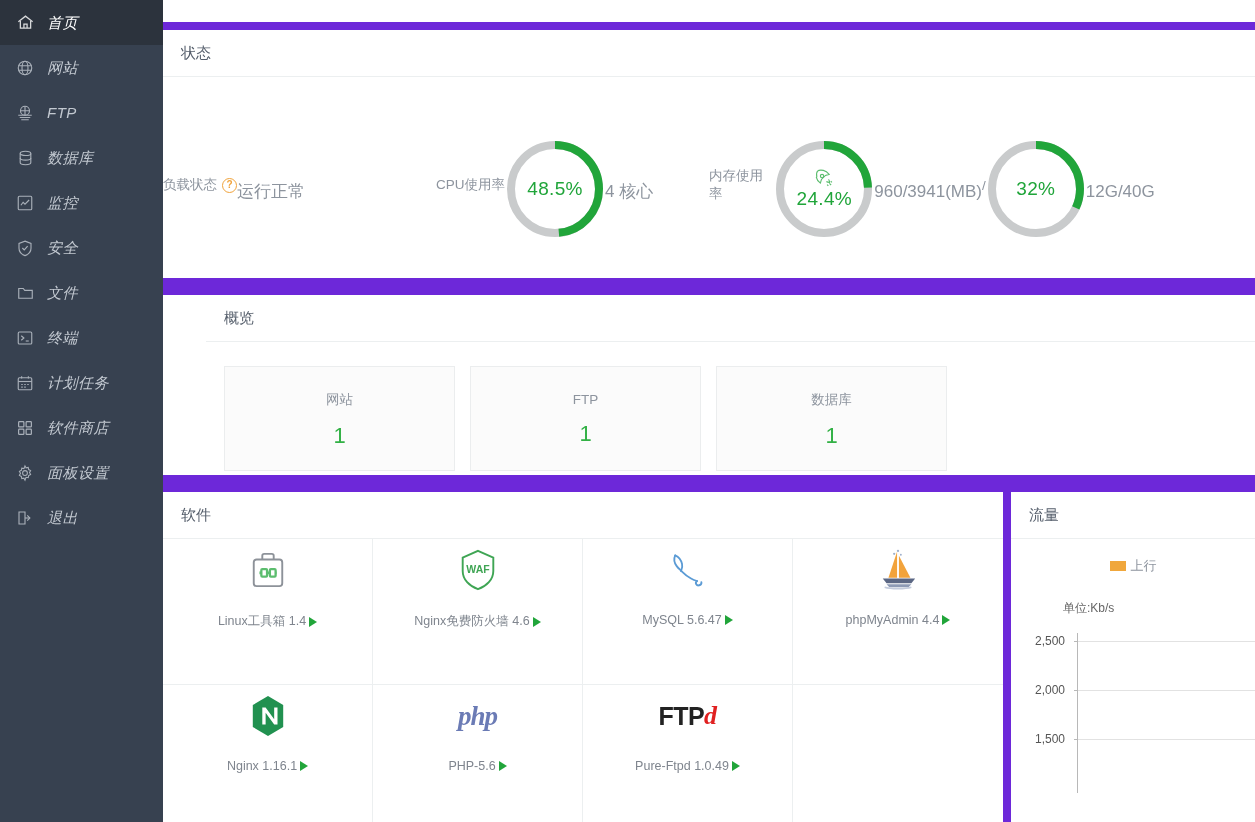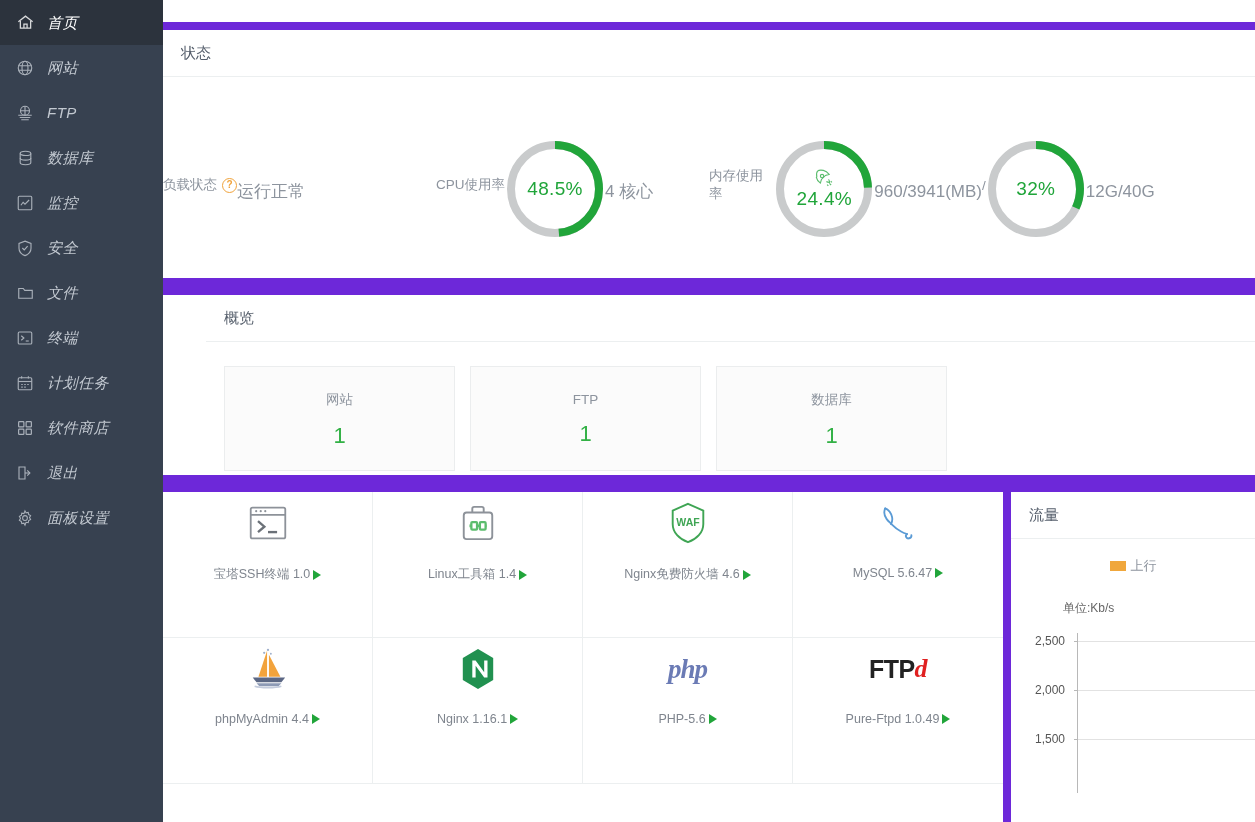--- a/index.html
+++ b/index.html
@@ -283,37 +283,37 @@
             <rect x="13.5" y="3.5" width="7" height="7" rx="1"></rect>
             <rect x="3.5" y="13.5" width="7" height="7" rx="1"></rect>
             <rect x="13.5" y="13.5" width="7" height="7" rx="1"></rect>
           </svg>
       </span>
       <span class="nav-label">软件商店</span>
     </div>
 
     <div class="nav-item">
       <span class="nav-ico">
+        <svg width="18" height="18" viewBox="0 0 24 24" fill="none" stroke="currentColor" stroke-width="1.4">
+            <circle cx="12" cy="12" r="3.2"></circle>
+            <path d="M12 2.5l1.4 2.6 2.9-.6.6 2.9 2.6 1.4-1.5 2.6 1.5 2.6-2.6 1.4-.6 2.9-2.9-.6L12 21.5l-1.4-2.6-2.9.6-.6-2.9-2.6-1.4L6 12.4 4.5 9.8l2.6-1.4.6-2.9 2.9.6z"></path>
+          </svg>
+      </span>
+      <span class="nav-label">面板设置</span>
+    </div>
+
+    <div class="nav-item">
+      <span class="nav-ico">
         <svg width="18" height="18" viewBox="0 0 24 24" fill="none" stroke="currentColor" stroke-width="1.5">
             <path d="M4 4h8v16H4z"></path>
             <path d="M15 8.5l3.5 3.5L15 15.5"></path>
             <path d="M18 12h-6"></path>
           </svg>
       </span>
       <span class="nav-label">退出</span>
-    </div>
-
-    <div class="nav-item">
-      <span class="nav-ico">
-        <svg width="18" height="18" viewBox="0 0 24 24" fill="none" stroke="currentColor" stroke-width="1.4">
-            <circle cx="12" cy="12" r="3.2"></circle>
-            <path d="M12 2.5l1.4 2.6 2.9-.6.6 2.9 2.6 1.4-1.5 2.6 1.5 2.6-2.6 1.4-.6 2.9-2.9-.6L12 21.5l-1.4-2.6-2.9.6-.6-2.9-2.6-1.4L6 12.4 4.5 9.8l2.6-1.4.6-2.9 2.9.6z"></path>
-          </svg>
-      </span>
-      <span class="nav-label">面板设置</span>
     </div>
   </nav>
 
   <main class="content">
 
     <div class="top-sliver panel"></div>
 
     <section class="panel status-panel">
       <div class="panel-head">状态</div>
       <div class="gauges">
@@ -397,39 +397,23 @@
           <span class="ov-num">1</span>
         </div>
         <div class="ov-card">
           <span class="ov-label">数据库</span>
           <span class="ov-num">1</span>
         </div>
       </div>
     </section>
 
     <section class="panel soft-panel">
+      <div class="panel-head">软件</div>
       <div class="soft-grid">
 
-        <div class="soft-cell">
-          <span class="soft-ico">
-            <svg width="40" height="38" viewBox="0 0 44 40" fill="none" stroke="#8d9299" stroke-width="2">
-              <rect x="3" y="3" width="38" height="34" rx="2"></rect>
-              <path d="M3 11h38" stroke-width="2"></path>
-              <circle cx="9" cy="7" r="1.2" fill="#8d9299" stroke="none"></circle>
-              <circle cx="14" cy="7" r="1.2" fill="#8d9299" stroke="none"></circle>
-              <circle cx="19" cy="7" r="1.2" fill="#8d9299" stroke="none"></circle>
-              <path d="M11 18l7 6-7 6" stroke="#6b7178" stroke-width="2.6"></path>
-              <path d="M22 30h10" stroke="#6b7178" stroke-width="2.6"></path>
-            </svg>
-          </span>
-          <span class="soft-name">
-            <span>宝塔SSH终端 1.0</span>
-            <i class="play-tri"></i>
-          </span>
-        </div>
 
         <div class="soft-cell">
           <span class="soft-ico">
             <svg width="38" height="40" viewBox="0 0 40 42" fill="none" stroke="#8d9299" stroke-width="2">
               <path d="M14 10V6a2 2 0 012-2h8a2 2 0 012 2v4"></path>
               <rect x="5" y="10" width="30" height="28" rx="3"></rect>
               <path d="M11 24h18" stroke="#5cbd6e" stroke-width="3"></path>
               <rect x="13" y="20" width="6" height="8" rx="1" fill="#fff" stroke="#5cbd6e" stroke-width="2.4"></rect>
               <rect x="22" y="20" width="6" height="8" rx="1" fill="#fff" stroke="#5cbd6e" stroke-width="2.4"></rect>
             </svg>

